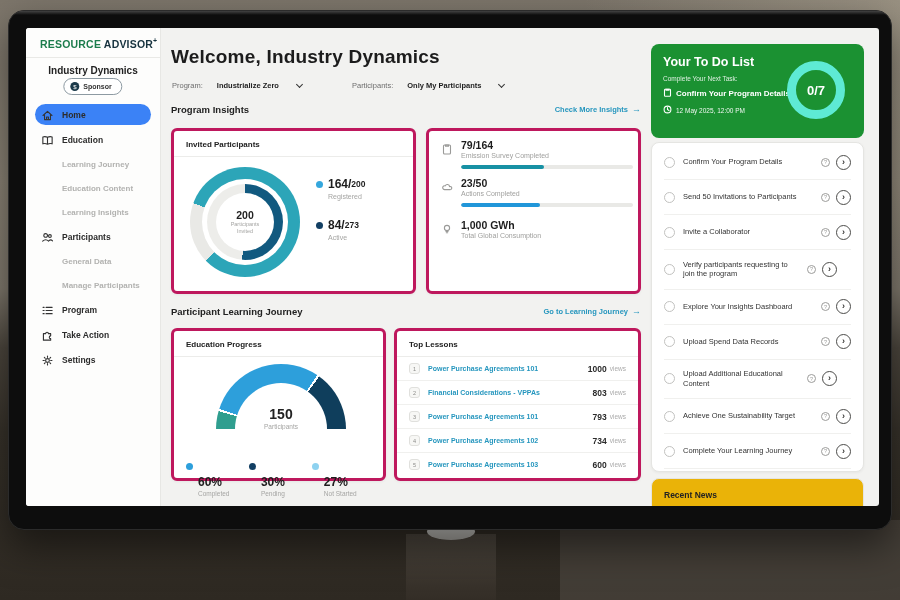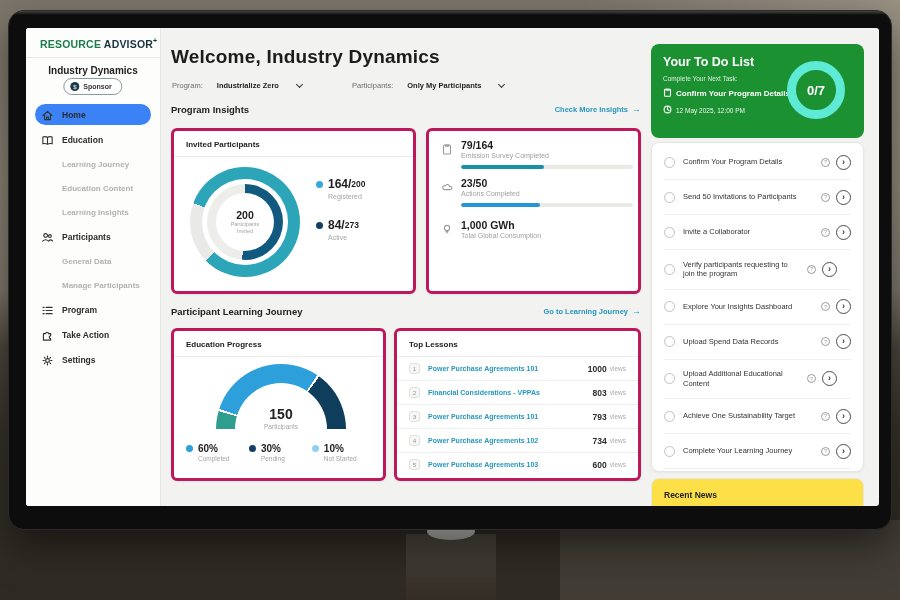--- a/index.html
+++ b/index.html
@@ -89,21 +89,21 @@
   
   .gauge-wrap { position:absolute; left:42px; top:33px; width:130px; height:66px; overflow:hidden; }
   .gauge-arc { position:absolute; left:0; top:0; width:130px; height:130px; border-radius:50%; }
   .gauge-hole { position:absolute; left:19px; top:19px; width:92px; height:92px; background:#fff; border-radius:50%; }
   .gauge-text { position:absolute; left:0; bottom:0; width:100%; text-align:center; }
   .gauge-text .gval { font-size:14px; font-weight:bold; color:#222; }
   .gauge-text .glab { font-size:6.5px; color:#a5a5a3; margin-top:1px; }
   .glegend { position:absolute; left:12px; right:8px; top:112px; display:flex; }
   .glegend .gentry { width:33.3%; }
   .glegend .grow { display:flex; align-items:center; }
-  .glegend .gpct { font-size:10px; font-weight:bold; color:#1d1d1d; }
+  .glegend .gpct { font-size:12px; font-weight:bold; color:#1d1d1d;margin-top:32px; }
   .glegend .glab2 { font-size:6.5px; color:#a5a5a3; margin-left:12px; margin-top:1px; }
 
   
   .lesson-row { display:flex; align-items:center; padding:6px 12px; border-bottom:1px solid #f0f0ee; }
   .lesson-row:last-child { border-bottom:none; }
   .rank { width:11px; height:11px; border:1px solid #e0e0dd; background:#f7f7f5; border-radius:3px;
           font-size:5.5px; color:#8a8a88; display:flex; align-items:center; justify-content:center; flex:0 0 11px; }
   .ltitle { font-size:7px; font-weight:bold; color:#2596be; margin-left:8px; flex:1; cursor:pointer; }
   .views { font-size:8.5px; font-weight:bold; color:#2b2b2b; }
   .views-suffix { font-size:6.5px; color:#ababab; margin-left:3px; }
@@ -128,21 +128,21 @@
   .tlabel { flex:1; font-size:7.5px; color:#333; margin-left:8px; line-height:1.3; }
   .qicn { width:9px; height:9px; border:1px solid #9c9c9a; border-radius:50%; color:#9c9c9a; font-size:5.5px;
           display:flex; align-items:center; justify-content:center; margin:0 6px; flex:0 0 9px; }
   .chevbtn { width:15px; height:15px; border:1.5px solid #4c4c4a; border-radius:50%; color:#3b3b39;
              display:flex; align-items:center; justify-content:center; font-size:9px; font-weight:bold;
              flex:0 0 15px; cursor:pointer; padding-bottom:1px; }
   .collapse { text-align:center; padding:9px 0; font-size:7.5px; font-weight:bold; color:#2596be; cursor:pointer; }
   .chev-up { display:inline-block; width:5px; height:5px; border-right:1.4px solid #2596be; border-bottom:1.4px solid #2596be;
              transform:rotate(-135deg); margin-left:5px; margin-bottom:-1px; }
 
-  .news-card { position:absolute; left:625px; top:450px; width:213px; height:44px; background:#fde047;
+  .news-card { position:absolute; left:625px; top:450px; width:213px; height:44px; background:#eab308;
                border:1px solid #e5e5e2; border-radius:8px; padding:11px 12px; }
   .news-title { font-size:8.5px; font-weight:bold; color:#222; }
 </style>
 </head>
 <body>
 
 <div class="bg-light"></div>
 <div class="bg-seam"></div>
 <div class="stand-col"></div>
 <div class="stand-cap"></div>
@@ -333,21 +333,21 @@
       <div class="gentry">
         <div class="grow">
               <span class="dot" style="background:#123f63;"></span>
         <span class="gpct">30%</span>
             </div>
         <div class="glab2">Pending</div>
       </div>
       <div class="gentry">
         <div class="grow">
               <span class="dot" style="background:#8ed2f0;"></span>
-        <span class="gpct">10%</span>
+        <span class="gpct">27%</span>
             </div>
         <div class="glab2">Not Started</div>
       </div>
     </div>
   </div>
 
   <div class="card" style="left:368px; top:300px; width:247px; height:153px;">
     <div class="card-title">Top Lessons</div>
     <div class="lesson-row">
       <span class="rank">1</span>

